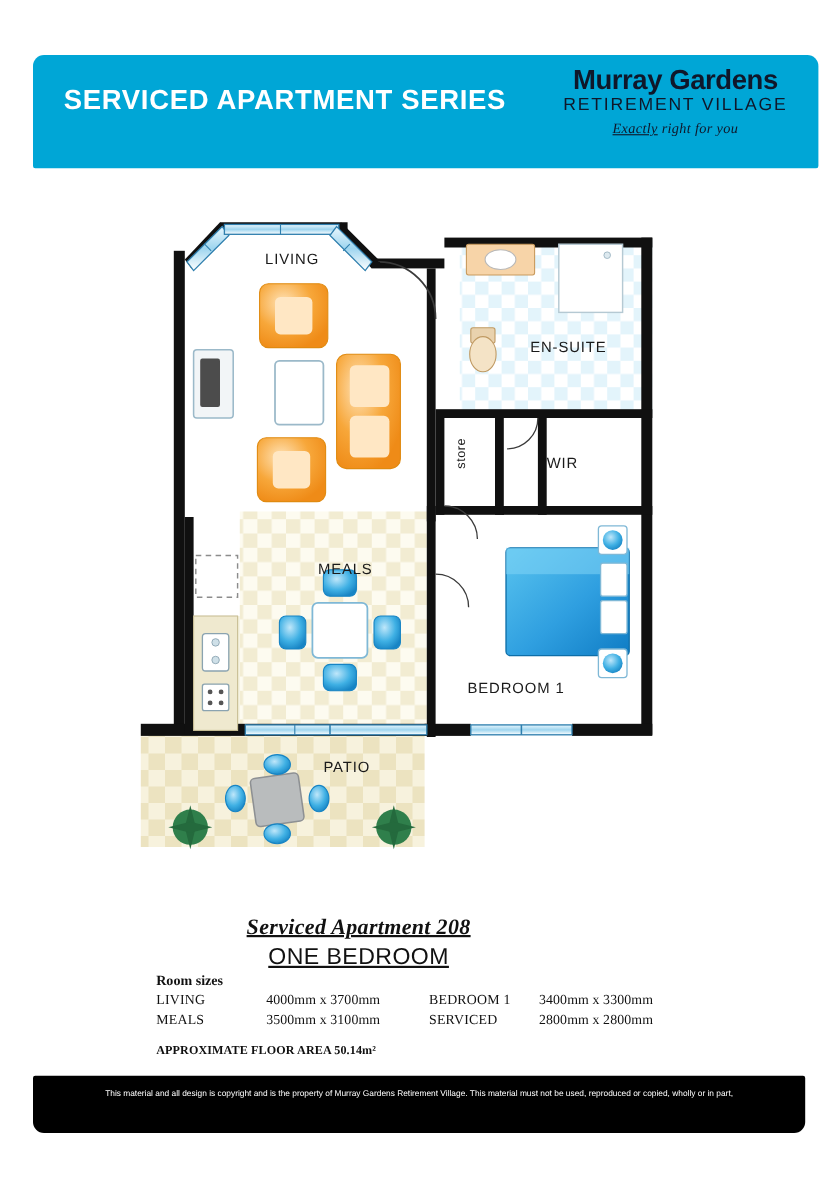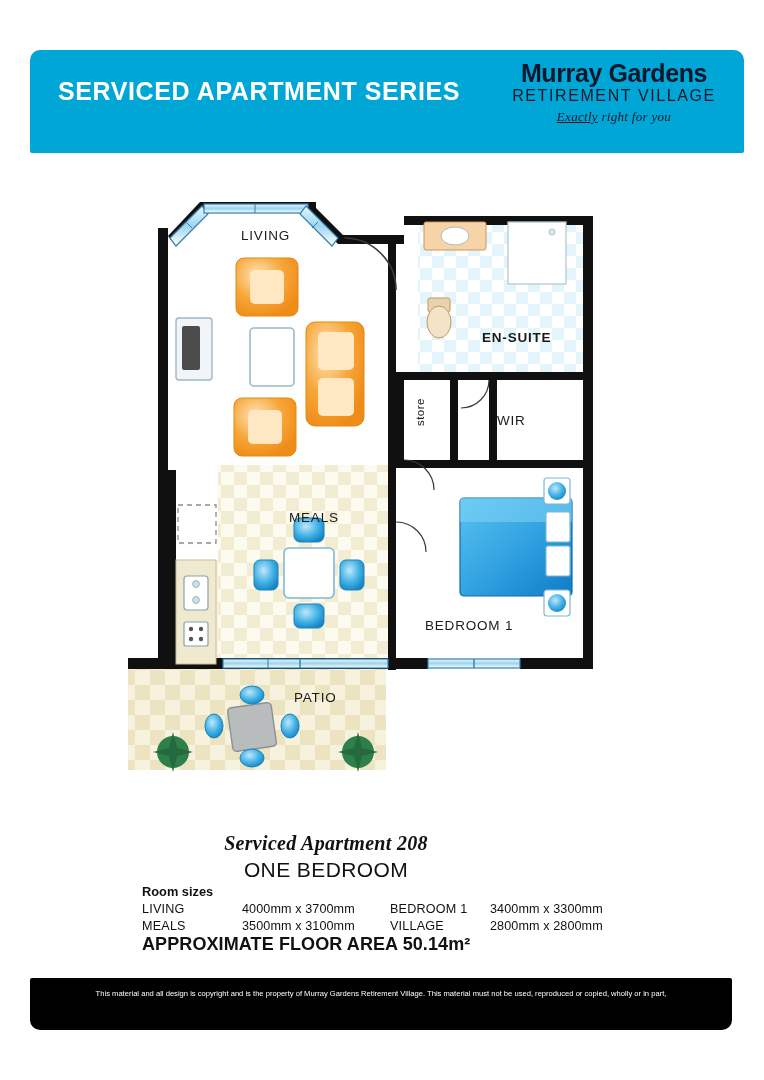--- a/index.html
+++ b/index.html
@@ -97,20 +97,21 @@
     transform: rotate(180deg);
   }
 
   
   .caption {
     position: absolute;
     left: 0;
     top: 832px;
     width: 652px;
     text-align: center;
+    text-decoration: underline;
   }
   .caption-line1 {
     font-family: "Liberation Serif", serif;
     font-style: italic;
     font-weight: bold;
     font-size: 20px;
     letter-spacing: 0.3px;
   }
   .caption-line2 {
     font-family: "Liberation Sans", sans-serif;
@@ -118,41 +119,41 @@
     margin-top: 3px;
     letter-spacing: 0.4px;
   }
 
   
   .sizes {
     position: absolute;
     left: 142px;
     top: 884px;
     width: 520px;
-    font-family: Liberation Sans, sans-serif;
+    font-family: Liberation Serif, serif;
     font-size: 12.6px;
     color: #111;
   }
   .sizes-title {
     font-weight: bold;
     font-size: 12.8px;
     margin-bottom: 3px;
   }
   .sizes-grid {
     display: grid;
     grid-template-columns: 100px 148px 100px auto;
     row-gap: 3px;
     align-items: baseline;
   }
   .sizes-grid .name { letter-spacing: 0.2px; }
   .sizes-grid .val { letter-spacing: 0.1px; }
   .floor-area {
-    margin-top: 1px;
+    margin-top: 14px;
     font-weight: bold;
-    font-size: 18px;
+    font-size: 11px;
     letter-spacing: 0.1px;
   }
 
   
   .footer {
     position: absolute;
     left: 30px;
     top: 978px;
     width: 702px;
     height: 52px;
@@ -379,21 +380,21 @@
       <path d="M153 592 L173 587 L193 592 L173 597 Z" fill="#246a3d"></path>
     </g>
     <g>
       <circle cx="358" cy="592" r="16" fill="#2f7f4b"></circle>
       <path d="M358 572 L363 592 L358 612 L353 592 Z" fill="#246a3d"></path>
       <path d="M338 592 L358 587 L378 592 L358 597 Z" fill="#246a3d"></path>
     </g>
   </svg>
 
   <div class="room-label" style="left:241px; top:68px;">LIVING</div>
-  <div class="room-label" style="left:482px; top:170px;font-weight:bold;">EN-SUITE</div>
+  <div class="room-label" style="left:482px; top:148px;">EN-SUITE</div>
   <div class="room-label small vert" style="left:414px; top:238px;">store</div>
   <div class="room-label" style="left:497px; top:253px;text-align:right;">WIR</div>
   <div class="room-label" style="left:289px; top:350px;">MEALS</div>
   <div class="room-label" style="left:425px; top:458px;">BEDROOM 1</div>
   <div class="room-label" style="left:294px; top:530px;">PATIO</div>
 </div>
 
 <div class="caption">
   <div class="caption-line1">Serviced Apartment 208</div>
   <div class="caption-line2">ONE BEDROOM</div>
@@ -402,21 +403,21 @@
 <div class="sizes">
   <div class="sizes-title">Room sizes</div>
   <div class="sizes-grid">
     <div class="name">LIVING</div>
     <div class="val">4000mm x 3700mm</div>
     <div class="name">BEDROOM 1</div>
     <div class="val">3400mm x 3300mm</div>
 
     <div class="name">MEALS</div>
     <div class="val">3500mm x 3100mm</div>
-    <div class="name">VILLAGE</div>
+    <div class="name">SERVICED</div>
     <div class="val">2800mm x 2800mm</div>
   </div>
   <div class="floor-area">APPROXIMATE FLOOR AREA  50.14m²</div>
 </div>
 
 <div class="footer">
   <div>This material and all design is copyright and is the property of Murray Gardens Retirement Village. This material must not be used, reproduced or copied, wholly or in part,</div>
 </div>
 
 </body></html>

